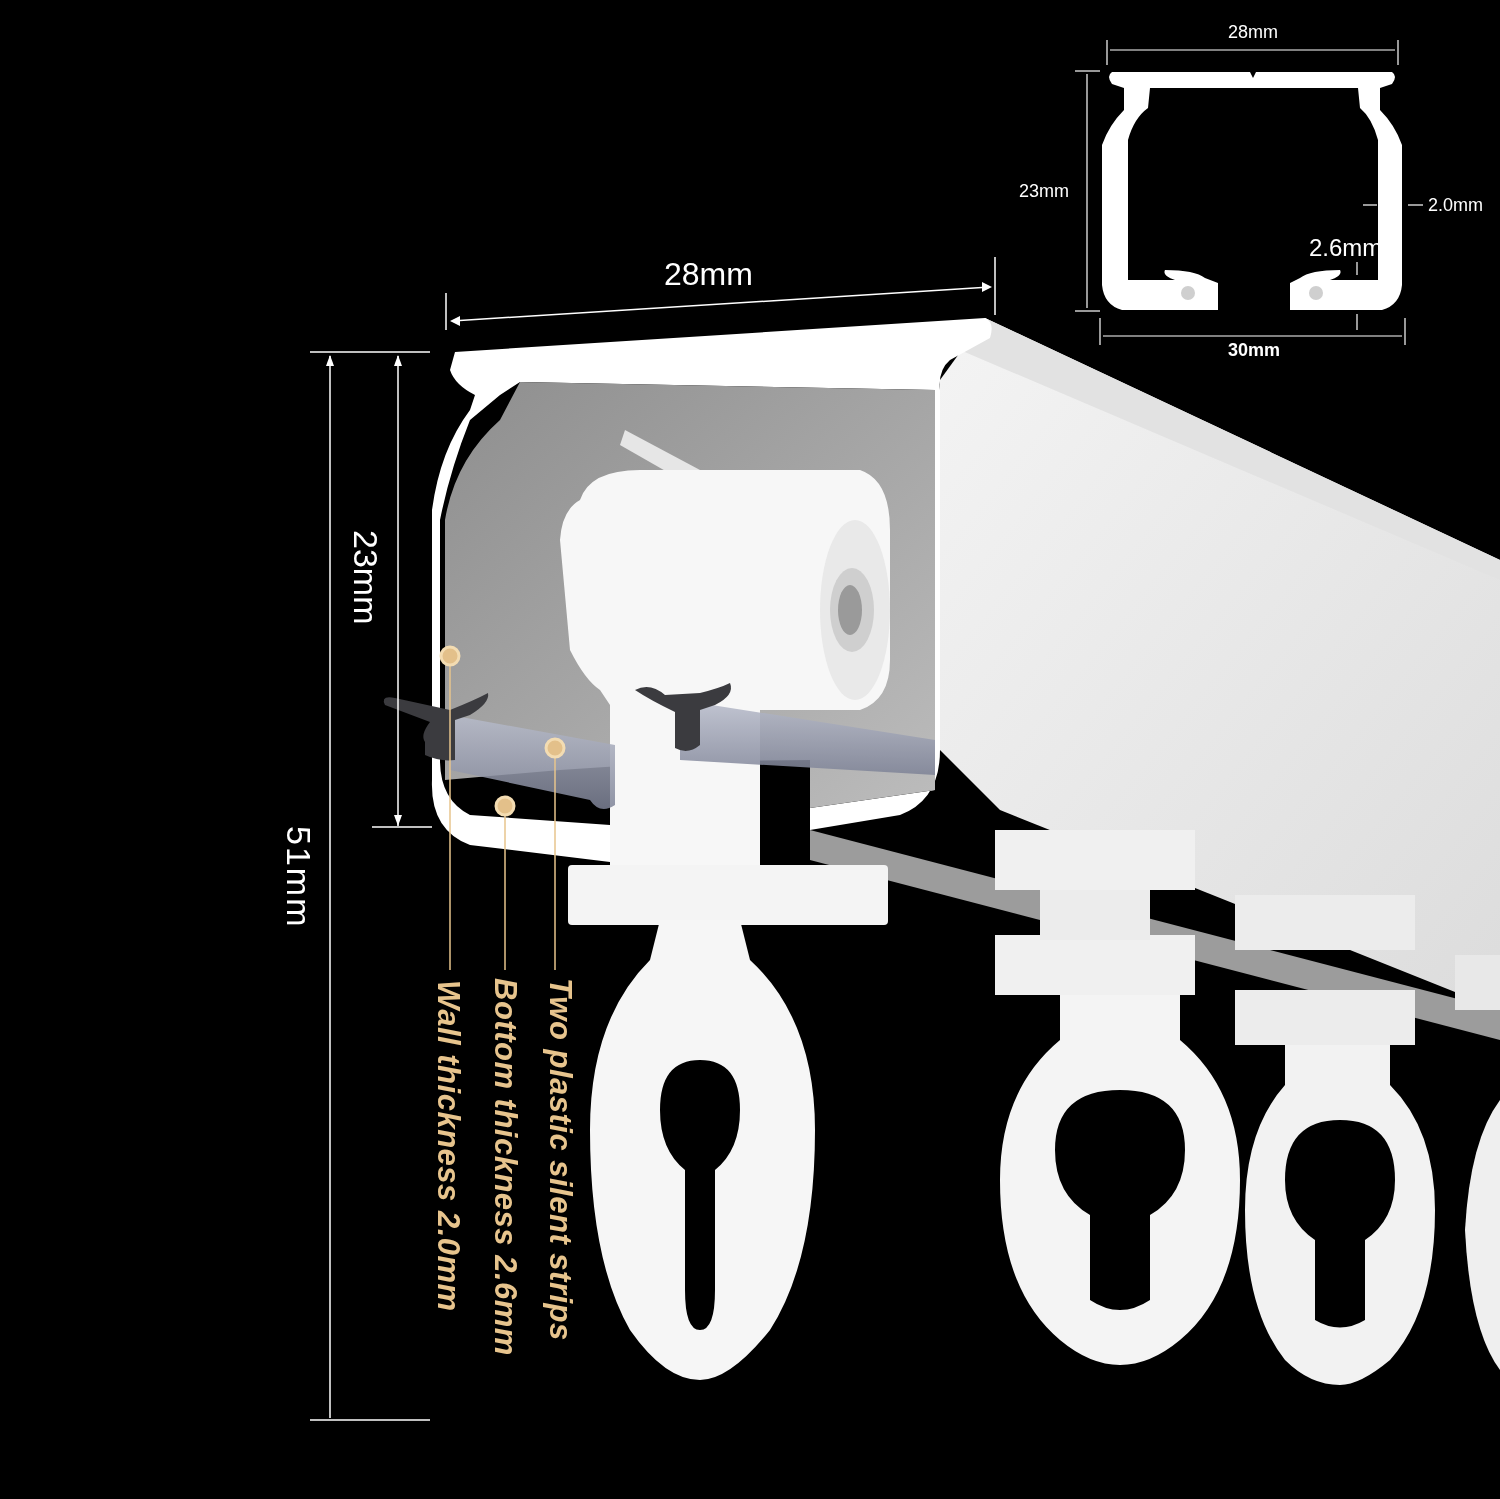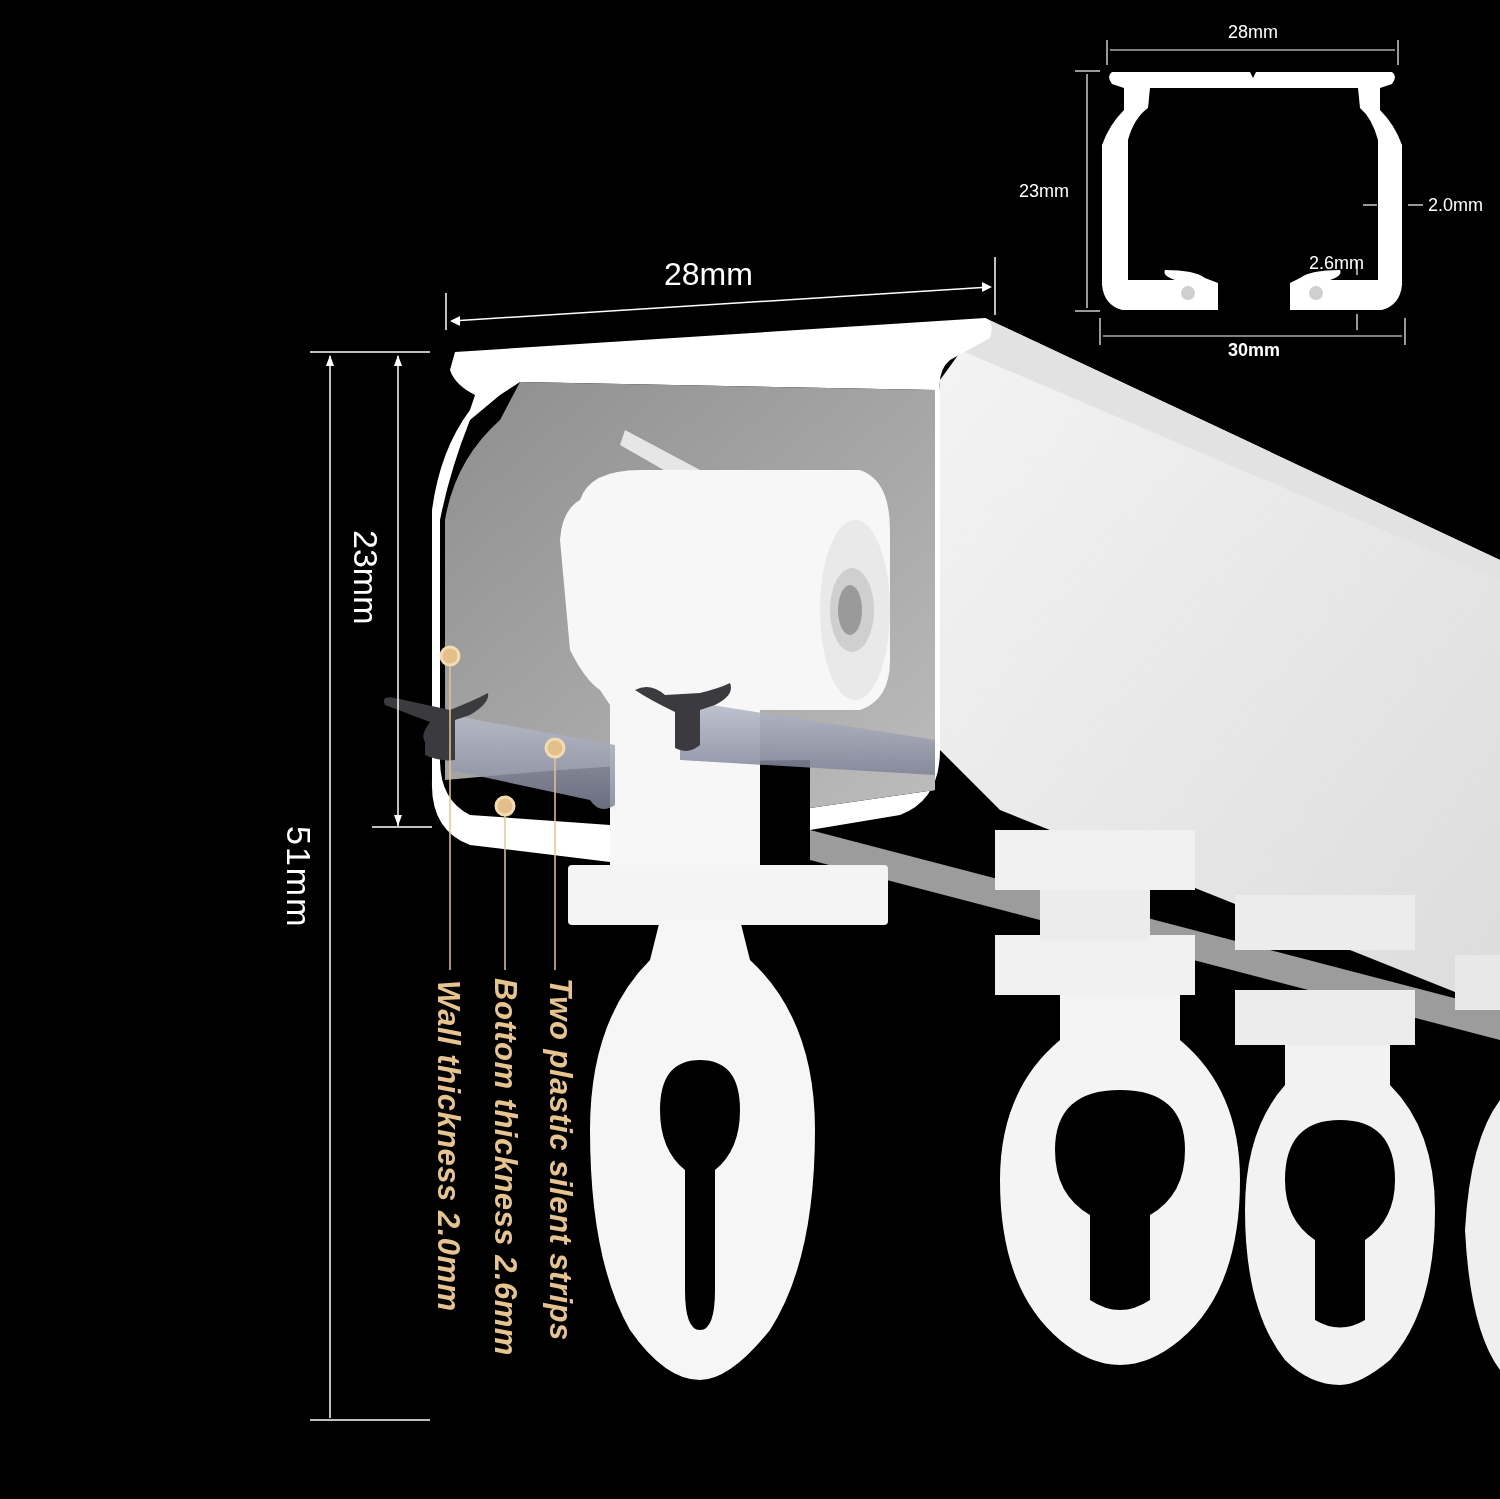--- a/index.html
+++ b/index.html
@@ -130,19 +130,19 @@
     </g>
   </svg>
 
   <div class="dim-text" style="left:664px;top:256px;font-size:32px;">28mm</div>
   <div class="rot-90" style="left:385px;top:530px;">23mm</div>
   <div class="rot-90" style="left:318px;top:826px;letter-spacing:2px;">51mm</div>
 
   <div class="dim-text" style="left:1228px;top:22px;font-size:18px;">28mm</div>
   <div class="dim-text" style="left:1019px;top:181px;font-size:18px;">23mm</div>
   <div class="dim-text" style="left:1428px;top:195px;font-size:18px;">2.0mm</div>
-  <div class="dim-text" style="left:1309px;top:234px;font-size:18px;margin-top:19px;">2.6mm</div>
+  <div class="dim-text" style="left:1309px;top:234px;font-size:24px;">2.6mm</div>
   <div class="dim-text" style="left:1228px;top:340px;font-size:18px;font-weight:bold;">30mm</div>
 
   <div class="callout" style="left:578px;top:978px;">Two plastic silent strips</div>
   <div class="callout" style="left:523px;top:978px;">Bottom thickness 2.6mm</div>
   <div class="callout" style="left:466px;top:980px;">Wall thickness 2.0mm</div>
 </div>
 
 </body></html>

